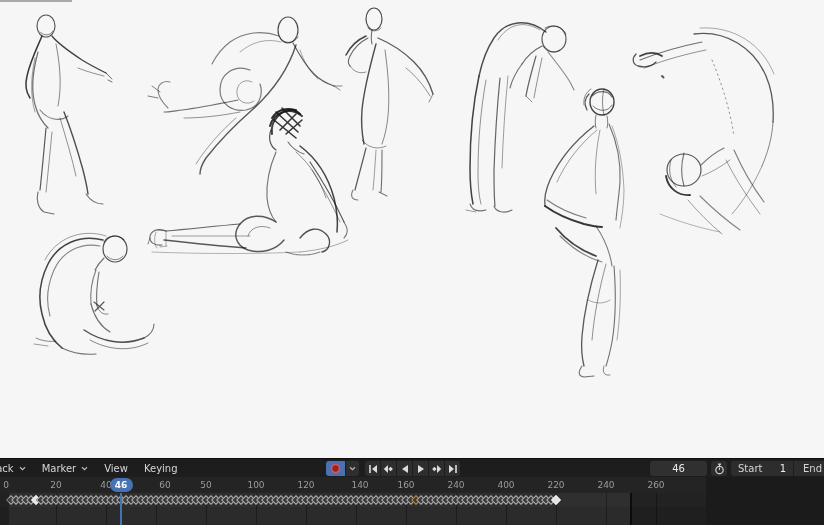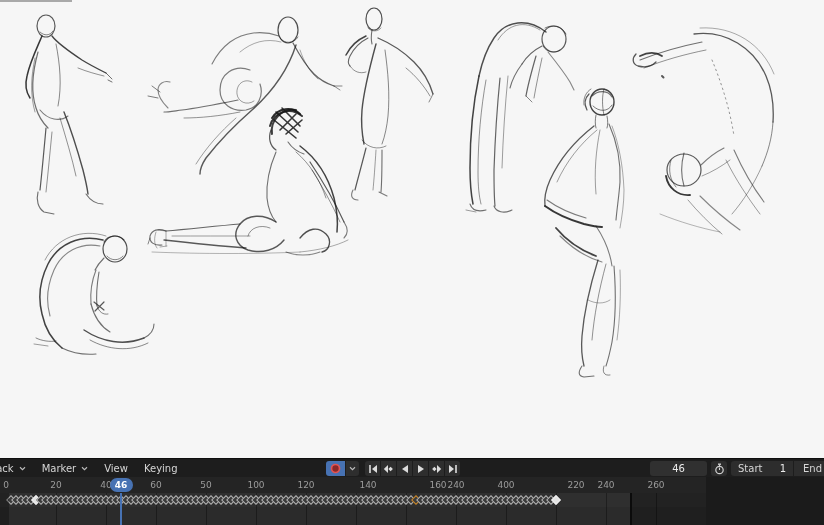--- a/index.html
+++ b/index.html
@@ -345,29 +345,29 @@
         <span>End</span>
       </div>
     </div>
   </div>
 
   <div class="ruler">
     <div class="ruler-range" style="width: 706px;"></div>
   <span class="tick" style="left: 6px;">0</span>
       <span class="tick" style="left: 56px;">20</span>
       <span class="tick" style="left: 106px;">40</span>
-      <span class="tick" style="left: 156px;">60</span>
+      <span class="tick" style="left: 165px;">60</span>
       <span class="tick" style="left: 206px;">50</span>
       <span class="tick" style="left: 256px;">100</span>
       <span class="tick" style="left: 306px;">120</span>
-      <span class="tick" style="left: 368px;">140</span>
-      <span class="tick" style="left: 406px; margin-left: 32px;">160</span>
+      <span class="tick" style="left: 360px;">140</span>
+      <span class="tick" style="left: 406px;">160</span>
       <span class="tick" style="left: 456px;">240</span>
       <span class="tick" style="left: 506px;">400</span>
-      <span class="tick" style="left: 556px; margin-left: 20px;">220</span>
+      <span class="tick" style="left: 556px;">220</span>
       <span class="tick" style="left: 606px;">240</span>
       <span class="tick" style="left: 656px;">260</span>
     </div>
 
   <div class="channels">
     <div class="ch-range" style="width: 706px;"></div>
     <div class="ch-band" style="width: 706px;"></div>
     <div id="gridhost">
         <div class="grid" style="left: 56px;"></div>
         <div class="grid" style="left: 106px;"></div>

